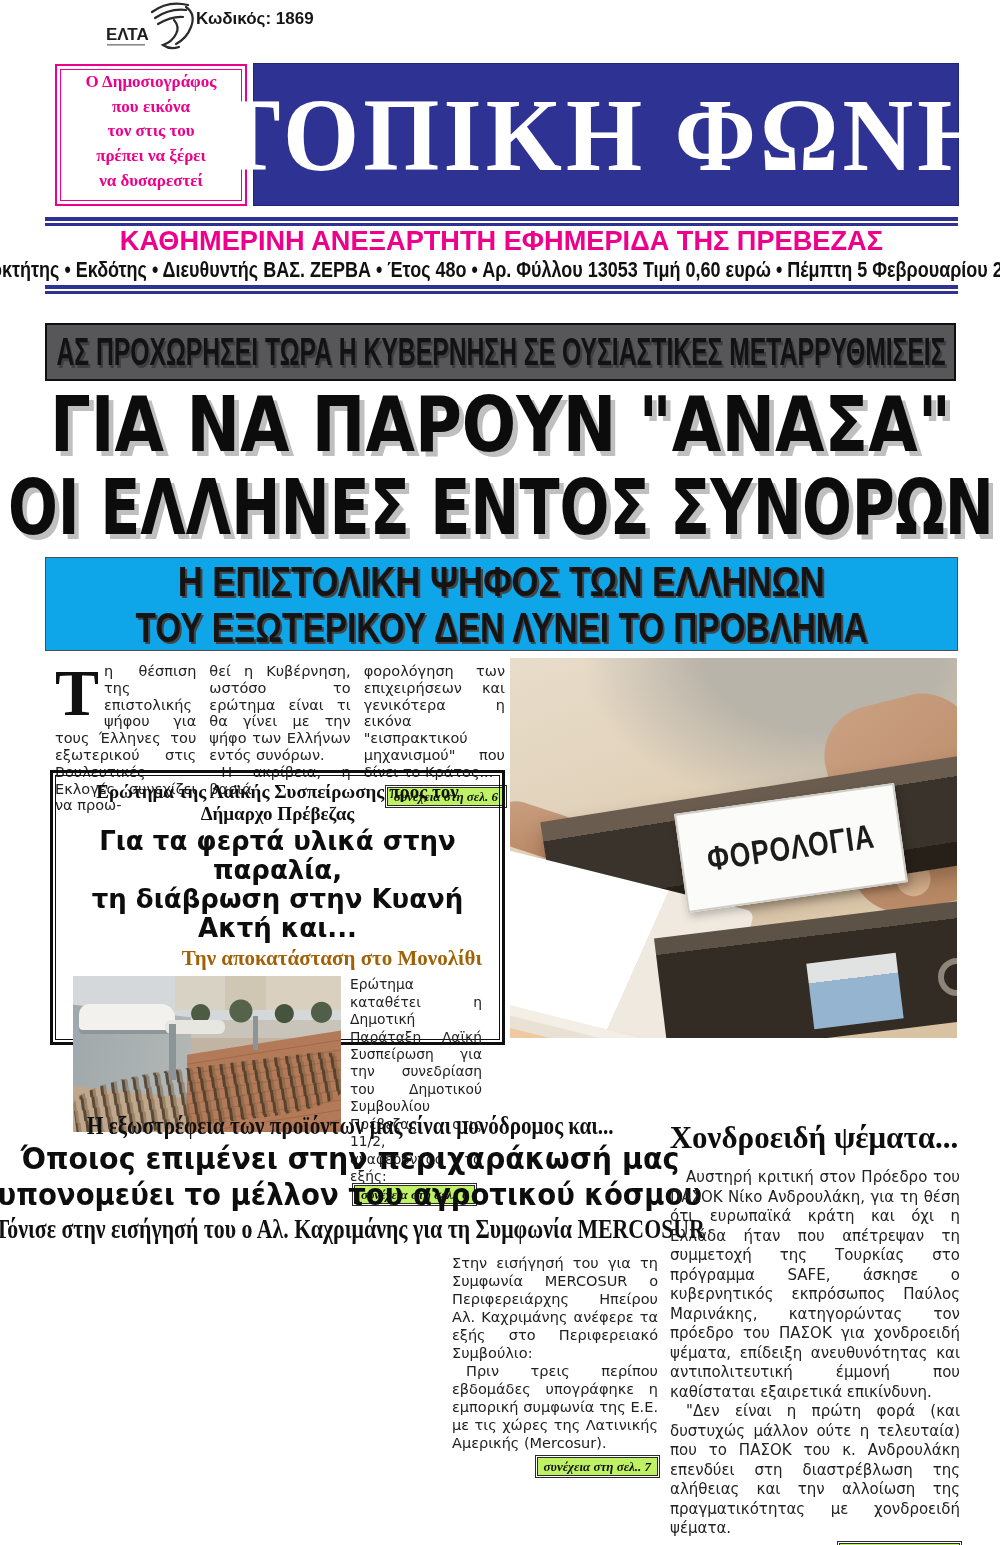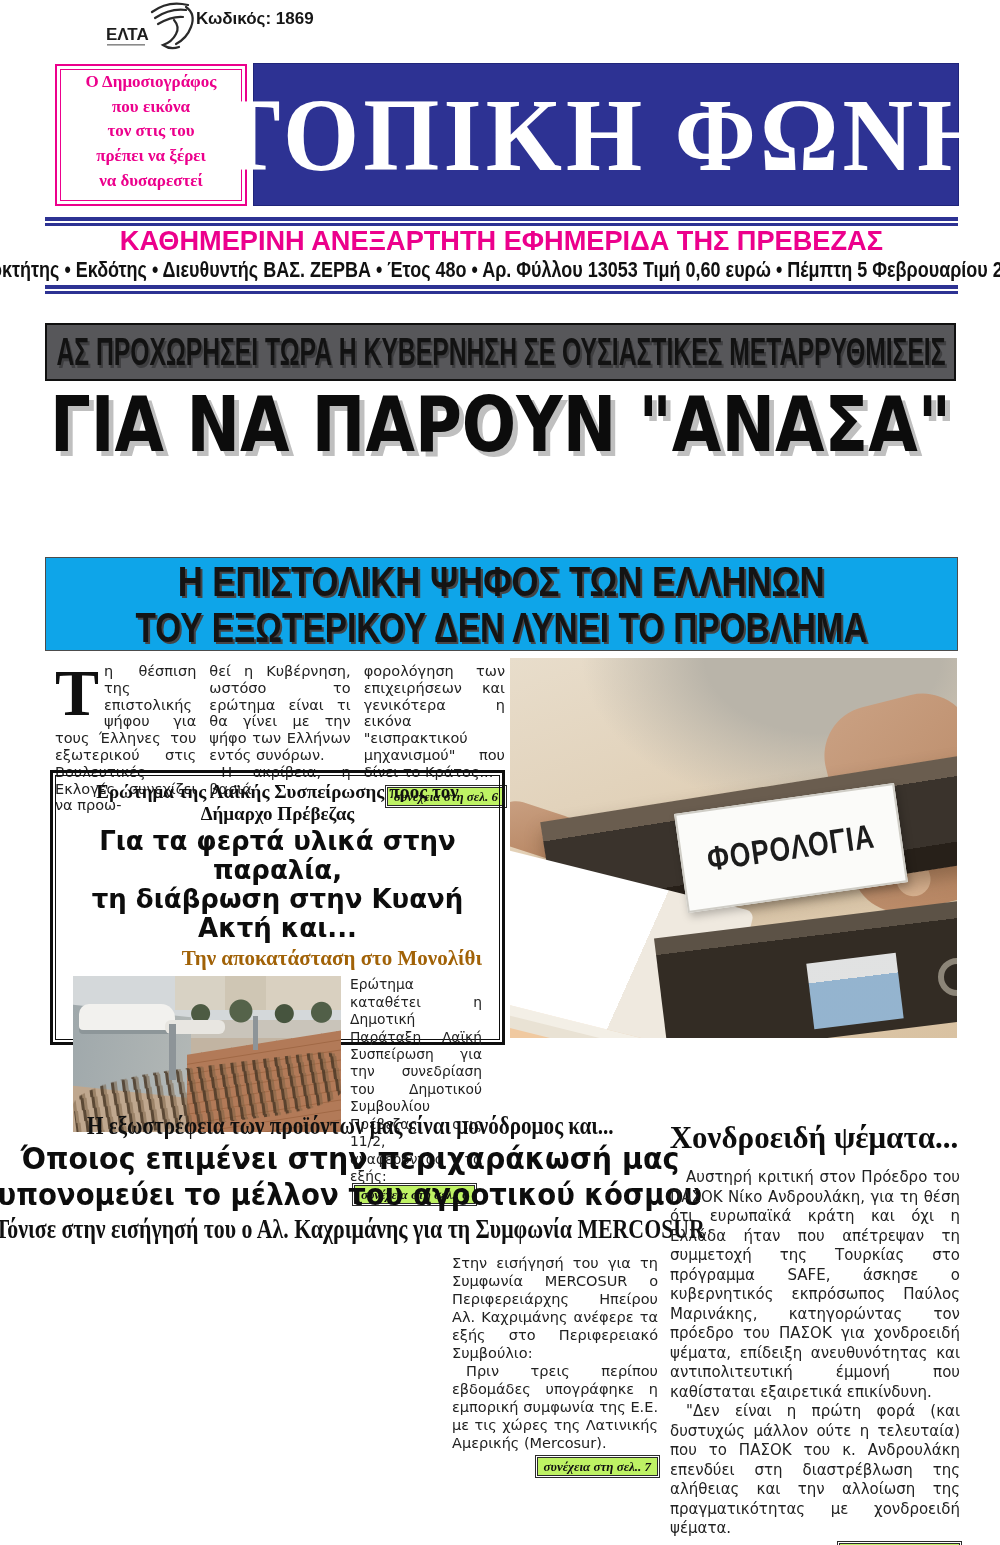--- a/index.html
+++ b/index.html
@@ -142,20 +142,23 @@
     <span class="pubinfo" style="transform:scale(.9,1.08);">Ιδιοκτήτης • Εκδότης • Διευθυντής ΒΑΣ. ΖΕΡΒΑ • Έτος 48ο • Αρ. Φύλλου 13053 Τιμή 0,60 ευρώ • Πέμπτη 5 Φεβρουαρίου 2026</span>
   </div>
   <div class="abs rule" style="left:45px;top:285px;width:913px;"></div>
 
   <div class="abs fit kicker-bar" style="left:45px;top:323px;width:907px;height:54px;">
     <span>ΑΣ ΠΡΟΧΩΡΗΣΕΙ ΤΩΡΑ Η ΚΥΒΕΡΝΗΣΗ ΣΕ ΟΥΣΙΑΣΤΙΚΕΣ ΜΕΤΑΡΡΥΘΜΙΣΕΙΣ</span>
   </div>
   <div class="abs fit bighead" style="left:45px;top:382px;width:911px;height:84px;">
     <span style="transform:scale(.97,1.16);">ΓΙΑ ΝΑ ΠΑΡΟΥΝ "ΑΝΑΣΑ"</span>
   </div>
+  <div class="abs fit bighead" style="left:45px;top:464px;width:911px;height:86px;">
+    <span style="transform:scale(.89,1.16);">ΟΙ ΕΛΛΗΝΕΣ ΕΝΤΟΣ ΣΥΝΟΡΩΝ</span>
+  </div>
   <div class="abs deck-bar" style="left:45px;top:557px;width:911px;height:92px;">
     <div class="fitline">
         <span style="transform:scale(1.02,1.25);">Η ΕΠΙΣΤΟΛΙΚΗ ΨΗΦΟΣ ΤΩΝ ΕΛΛΗΝΩΝ</span>
       </div>
     <div class="fitline">
         <span style="transform:scale(.98,1.25);">ΤΟΥ ΕΞΩΤΕΡΙΚΟΥ ΔΕΝ ΛΥΝΕΙ ΤΟ ΠΡΟΒΛΗΜΑ</span>
       </div>
   </div>
 
   <div class="abs cols" style="left:55px;top:663px;width:450px;">

